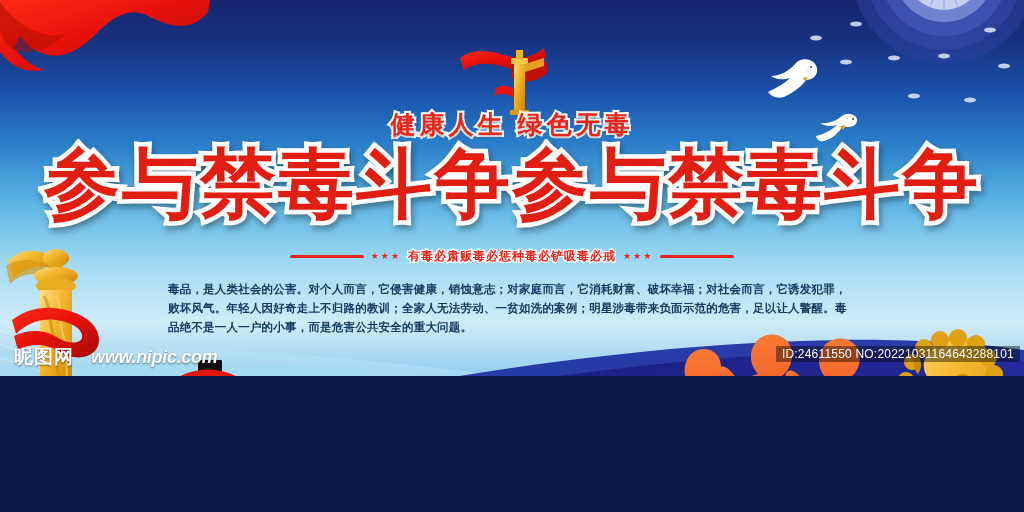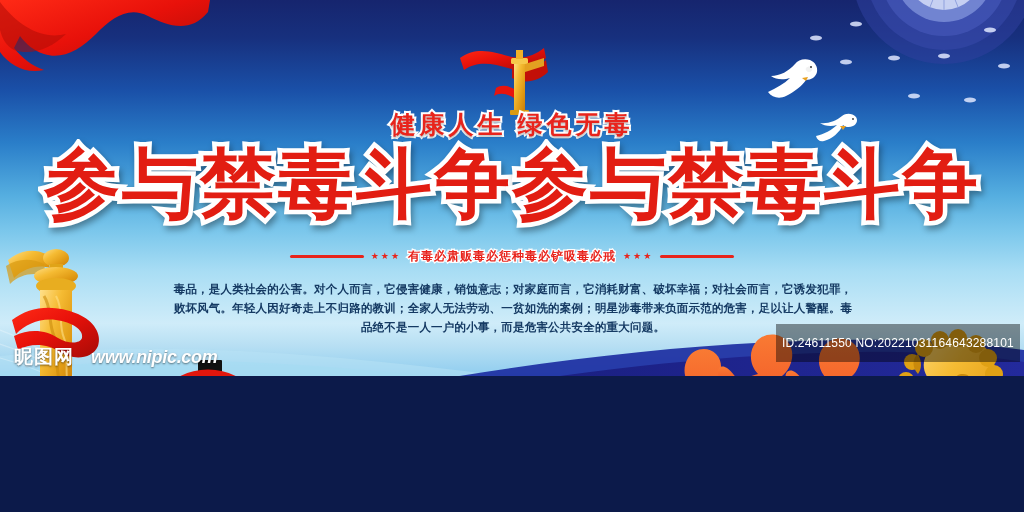--- a/index.html
+++ b/index.html
@@ -69,21 +69,21 @@
   .stars{color:#e8241c;font-size:13px;letter-spacing:2px;line-height:1;}
   .stars.small{font-size:9px;}
   .slogan{
     font-size:12px;font-weight:bold;color:#e8241c;letter-spacing:1px;
     -webkit-text-stroke:2.5px #ffffff;paint-order:stroke fill;
   }
 
   
   .body-text{
     position:absolute;left:168px;top:280px;width:690px;
-    text-align:center;color:#153a63;
+    color:#153a63;
     font-size:11.5px;line-height:19px;font-weight:bold;
     letter-spacing:.2px;
   }
 
   
   .huabiao{position:absolute;left:-6px;top:242px;width:120px;height:165px;}
 
   
   .nodrug{position:absolute;left:140px;top:358px;width:136px;height:152px;}
 
@@ -97,21 +97,21 @@
   .watermark{
     position:absolute;left:14px;bottom:6px;display:flex;align-items:center;gap:17px;
     color:#ffffff;text-shadow:0 1px 2px rgba(0,0,0,.5);
   }
   .wm-cn{font-size:19px;font-weight:bold;letter-spacing:1px;}
   .wm-url{font-size:18px;font-weight:bold;letter-spacing:-.3px;font-style:italic;}
 
   
   .idstrip{
     position:absolute;right:4px;bottom:14px;
-    padding:12px 6px;background:rgba(0,0,0,.42);
+    padding:1px 6px;background:rgba(0,0,0,.42);
     color:#ffffff;font-size:12px;letter-spacing:.2px;white-space:nowrap;
   }
 </style>
 </head>
 <body>
 
 <div id="poster">
 
   <svg class="bg-svg" viewBox="0 0 1024 512" preserveAspectRatio="none">
     <defs>

